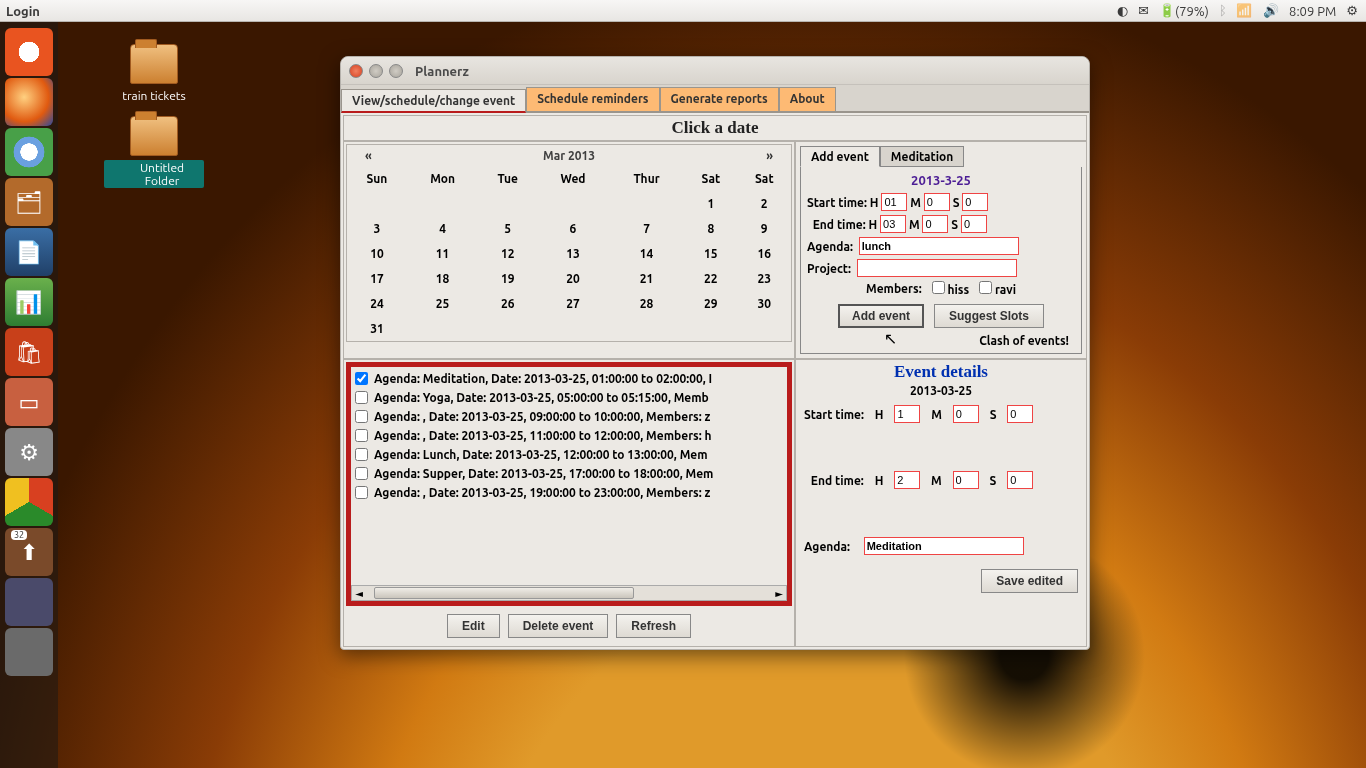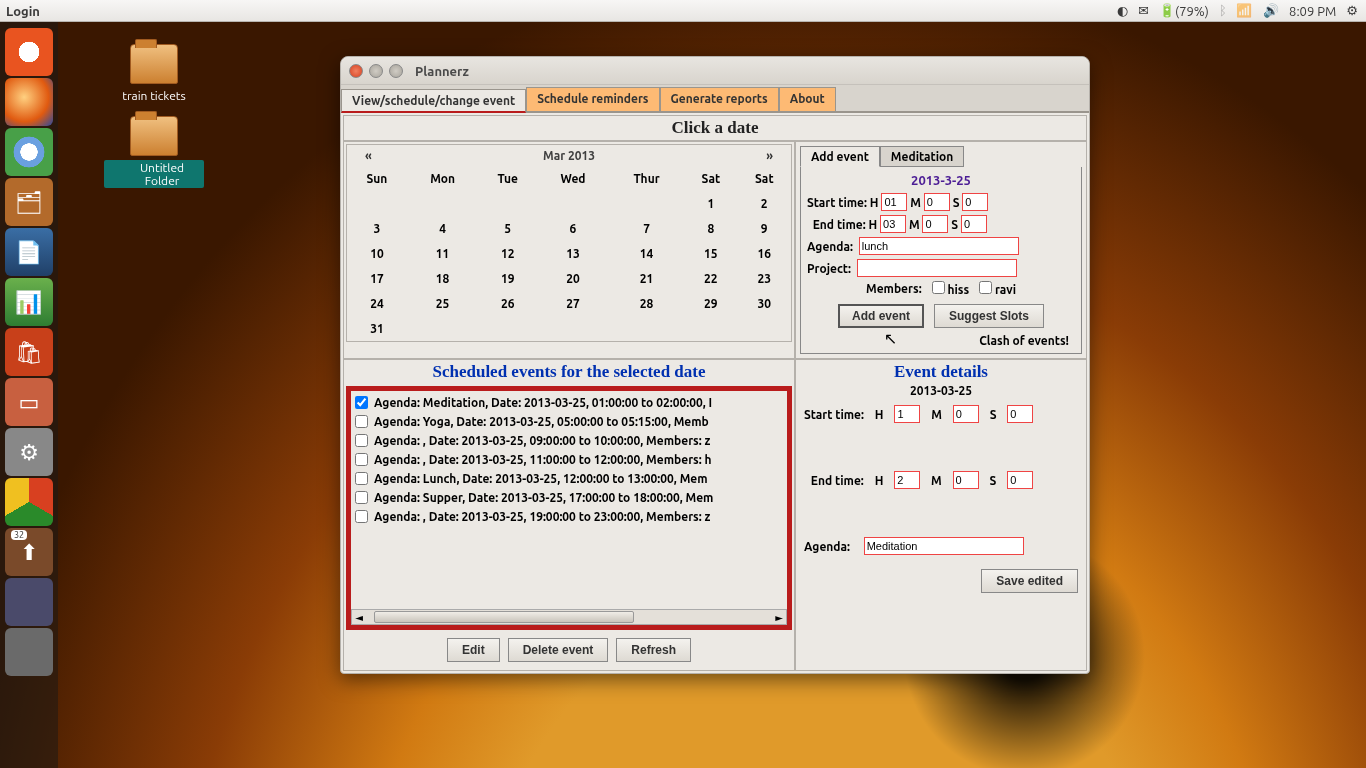--- a/index.html
+++ b/index.html
@@ -113,21 +113,21 @@
 }
 
 .subtabs { display:flex; }
 .subtabs .stab { padding:3px 10px; border:1px solid #888; font-weight:bold; background:#d8d4cd; }
 .subtabs .stab.active { background:#ece9e4; border-bottom-color:#ece9e4; }
 .addpane { border:1px solid #888; border-top:none; padding:4px 6px; }
 .datel { text-align:center; font-weight:bold; color:#4c1d95; font-size:13px; margin:2px 0 6px;}
 .row { display:flex; align-items:center; margin:4px 0; font-weight:bold;}
 .row label { white-space:nowrap; }
 .tf { width:26px; height:18px; border:1px solid #ef4444; background:#fff; font-size:11px; text-align:left; padding:0 2px;}
-.tf.wide { width:160px; }
+.tf.wide { width:160px;font-weight:bold; }
 .btn {
   border:1px solid #888; background:linear-gradient(#f4f2ee,#dedad3);
   padding:4px 14px; font-weight:bold; font-size:12px; color:#333;
 }
 .btn.strong { border:2px solid #555; padding:3px 12px;}
 .membersrow { justify-content:center; gap:10px;}
 .btnrow { display:flex; gap:10px; justify-content:center; margin:8px 0 4px;}
 .clash { text-align:right; font-weight:bold; padding:2px 6px 2px 0;}
 .cursor { position:absolute; font-size:16px; }
 
@@ -324,21 +324,20 @@
         <div class="btnrow">
           <button class="btn strong">Add event</button>
           <button class="btn">Suggest Slots</button>
         </div>
         <div class="clash">Clash of events!</div>
       </div>
       <span class="cursor" style="left:88px; bottom:10px;">↖</span>
     </div>
 
     <div class="pane">
-      <div class="hdr blue">Scheduled events for the selected date</div>
       <div class="list">
         <div class="listbody" id="evlist">
             <div class="li">
               <input type="checkbox" checked="" style="">
               <span>Agenda: Meditation, Date: 2013-03-25, 01:00:00 to 02:00:00, I</span>
             </div>
             <div class="li">
               <input type="checkbox" style="">
               <span>Agenda: Yoga, Date: 2013-03-25, 05:00:00 to 05:15:00, Memb</span>
             </div>

